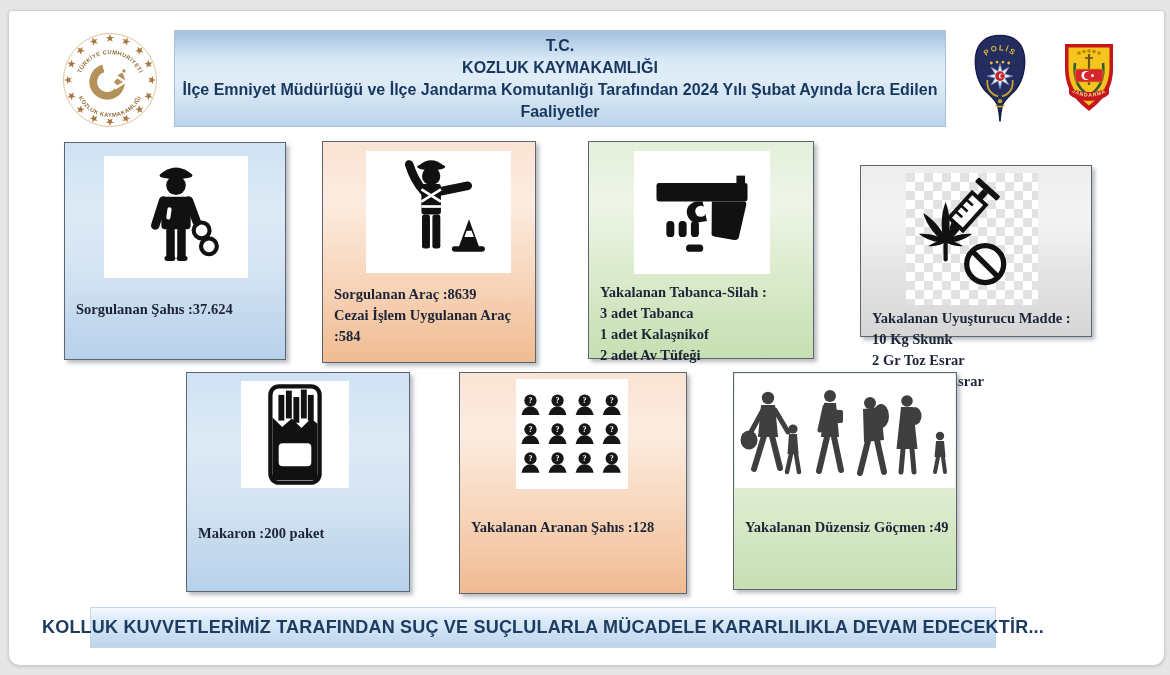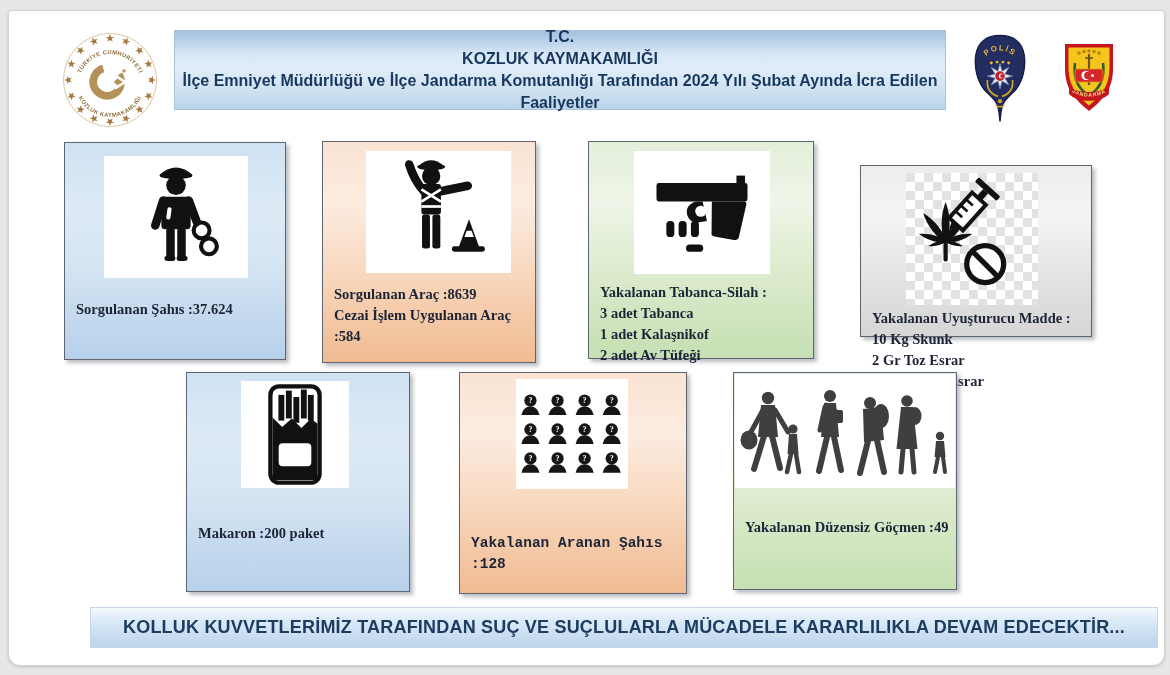--- a/index.html
+++ b/index.html
@@ -2,21 +2,21 @@
 <html><head>
 <meta charset="utf-8">
 <style>
   html,body{margin:0;padding:0;}
   body{background:#e9e9e9;font-family:"Liberation Sans",sans-serif;}
   .stage{position:relative;width:1170px;height:675px;background:#e6e6e6;overflow:hidden;}
   .page{position:absolute;left:8px;top:10px;width:1155px;height:654px;background:#ffffff;
         border:1px solid #d2d2d2;border-radius:4px 4px 12px 12px;box-shadow:0 1px 3px rgba(0,0,0,.15);}
 
   
-  .header-box{position:absolute;left:174px;top:30px;width:772px;height:80px;
+  .header-box{position:absolute;left:174px;top:30px;width:772px;height:97px;
       background:linear-gradient(180deg,#a3c0df 0%,#d8e8f6 30%,#e1edf8 48%,#cfe2f2 75%,#bcd4ea 100%);
       border:1px solid #a8c2dc;box-sizing:border-box;
       display:flex;flex-direction:column;justify-content:center;text-align:center;
       color:#17375e;font-weight:bold;font-size:16px;line-height:22px;padding:2px 2px;}
   .header-box .h-line{white-space:normal;}
 
   
   .seal{position:absolute;left:62px;top:32px;width:96px;height:96px;}
   .polis{position:absolute;left:971px;top:33px;width:58px;height:92px;}
   .jandarma{position:absolute;left:1061px;top:41px;width:56px;height:74px;}
@@ -53,28 +53,28 @@
   #c4{left:860px;top:141px;width:232px;height:172px;margin-top:24px;}
   #c4 .imgbox{left:45px;top:7px;width:132px;height:132px;}
   #c4 .lines{top:142px;}
 
   #c5{left:186px;top:372px;width:224px;height:220px;}
   #c5 .imgbox{left:54px;top:8px;width:108px;height:107px;}
   #c5 .lines{top:142px;margin-top:8px;}
 
   #c6{left:459px;top:372px;width:228px;height:222px;}
   #c6 .imgbox{left:56px;top:6px;width:112px;height:110px;}
-  #c6 .lines{top:160px;font-family:Liberation Mono, monospace;}
+  #c6 .lines{top:144px;}
 
   #c7{left:733px;top:372px;width:224px;height:218px;}
   #c7 .imgbox{left:1px;top:1px;width:220px;height:114px;}
   #c7 .lines{top:144px;}
 
   
-  .banner{position:absolute;left:90px;top:607px;width:1068px;height:41px;
+  .banner{position:absolute;left:90px;top:607px;width:906px;height:41px;
       background:linear-gradient(180deg,#f4f9fd 0%,#dcebf8 30%,#bcd4ec 100%);
       border:1px solid #c8d6e6;box-sizing:border-box;
       display:flex;align-items:center;justify-content:center;
       font-weight:bold;font-size:18px;color:#1d3c60;white-space:nowrap;letter-spacing:.2px;}
 </style>
 </head>
 <body>
 
 <div class="stage">
   <div class="page"></div>

